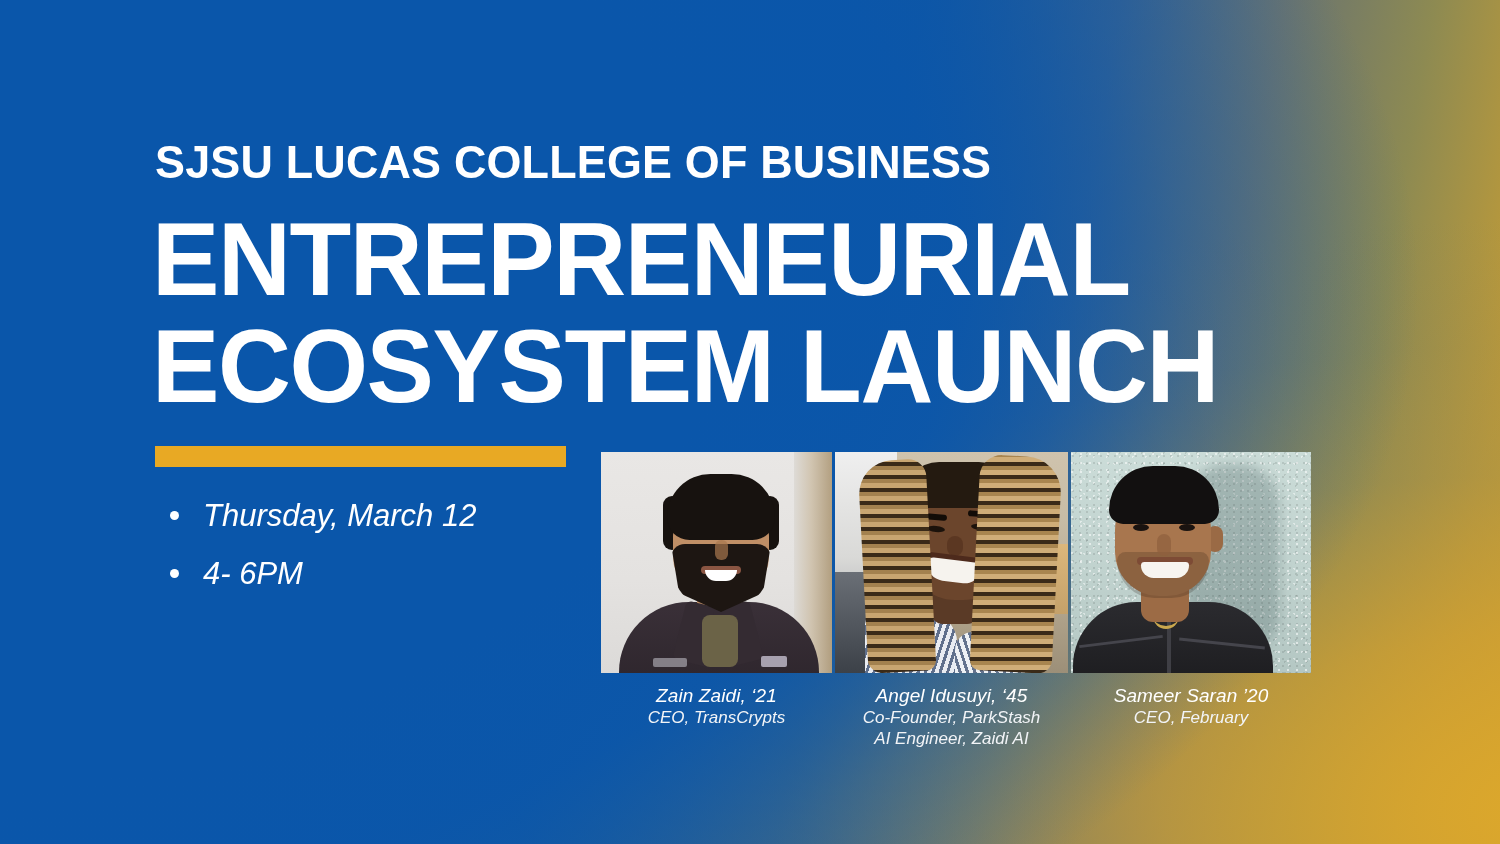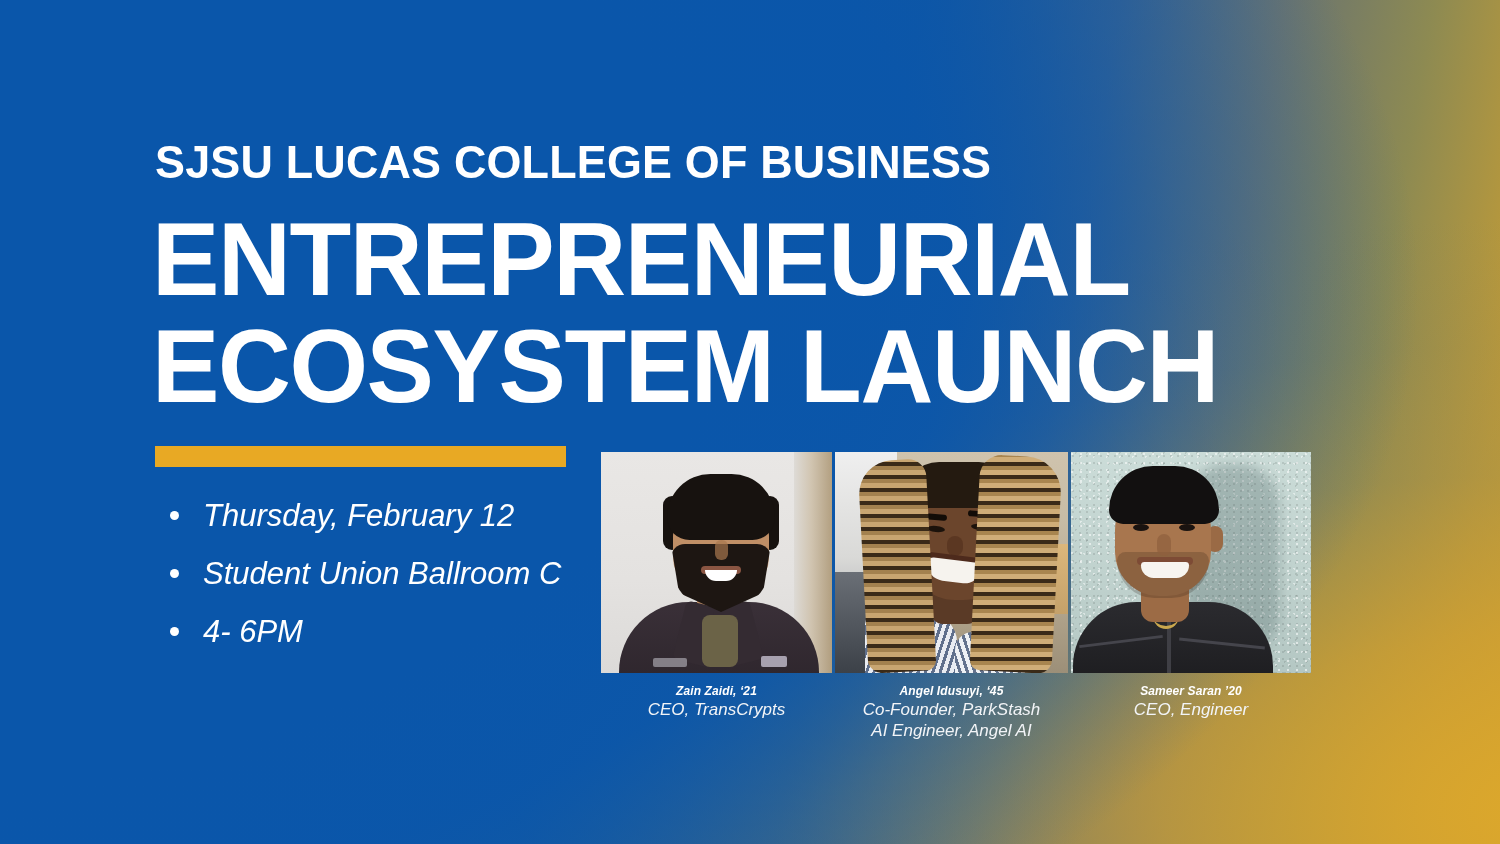--- a/index.html
+++ b/index.html
@@ -143,22 +143,22 @@
   .caption {
     position: absolute;
     left: 50%;
     transform: translateX(-50%);
     top: 232px;
     text-align: center;
     white-space: nowrap;
   }
   .caption .name {
     color: #ffffff;
-    font-size: 12px;
-    font-weight: bold;
+    font-size: 19px;
+    font-weight: normal;
     font-style: italic;
     line-height: 1.22;
     letter-spacing: 0.1px;
   }
   .caption .role {
     color: #f2f4f7;
     font-size: 17px;
     font-style: italic;
     line-height: 1.24;
   }
@@ -298,25 +298,21 @@
     <div class="headline">
       <span class="hl-line">ENTREPRENEURIAL</span>
       <span class="hl-line">ECOSYSTEM LAUNCH</span>
     </div>
 
     <div class="gold-bar"></div>
 
     <ul class="details">
       <li>
         <span class="bullet-dot"></span>
-        <span>Thursday, February 12</span>
-      </li>
-      <li>
-        <span class="bullet-dot"></span>
-        <span>Student Union Ballroom C</span>
+        <span>Thursday, March 12</span>
       </li>
       <li>
         <span class="bullet-dot"></span>
         <span>4- 6PM</span>
       </li>
     </ul>
 
     <div class="speakers">
 
       <div class="speaker">
@@ -370,21 +366,21 @@
             <div class="brow-l"></div>
             <div class="brow-r"></div>
             <div class="crown"></div>
             <div class="braids-l"></div>
             <div class="braids-r"></div>
           </div>
         </div>
         <div class="caption">
           <div class="name">Angel Idusuyi, ‘45</div>
           <div class="role">Co-Founder, ParkStash</div>
-          <div class="role">AI Engineer, Angel AI</div>
+          <div class="role">AI Engineer, Zaidi AI</div>
         </div>
       </div>
 
       <div class="speaker">
         <div class="photo p3">
           <div class="portrait">
             <div class="pbg"></div>
             <div class="shadow"></div>
             <div class="body"></div>
             <div class="zipline"></div>
@@ -400,20 +396,20 @@
             <div class="nose"></div>
             <div class="eye-l"></div>
             <div class="eye-r"></div>
             <div class="brow-l"></div>
             <div class="brow-r"></div>
             <div class="hair"></div>
           </div>
         </div>
         <div class="caption">
           <div class="name">Sameer Saran ’20</div>
-          <div class="role">CEO, Engineer</div>
+          <div class="role">CEO, February</div>
         </div>
       </div>
 
     </div>
 
   </div>
 </div>
 
 </body></html>

